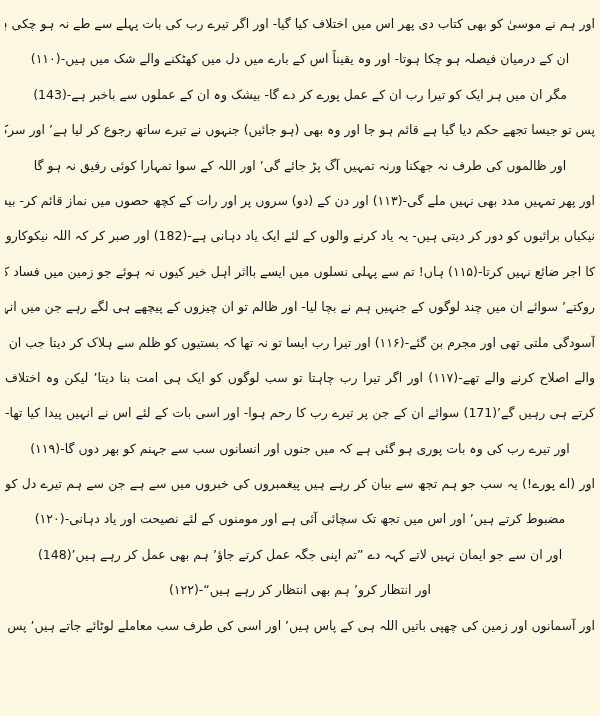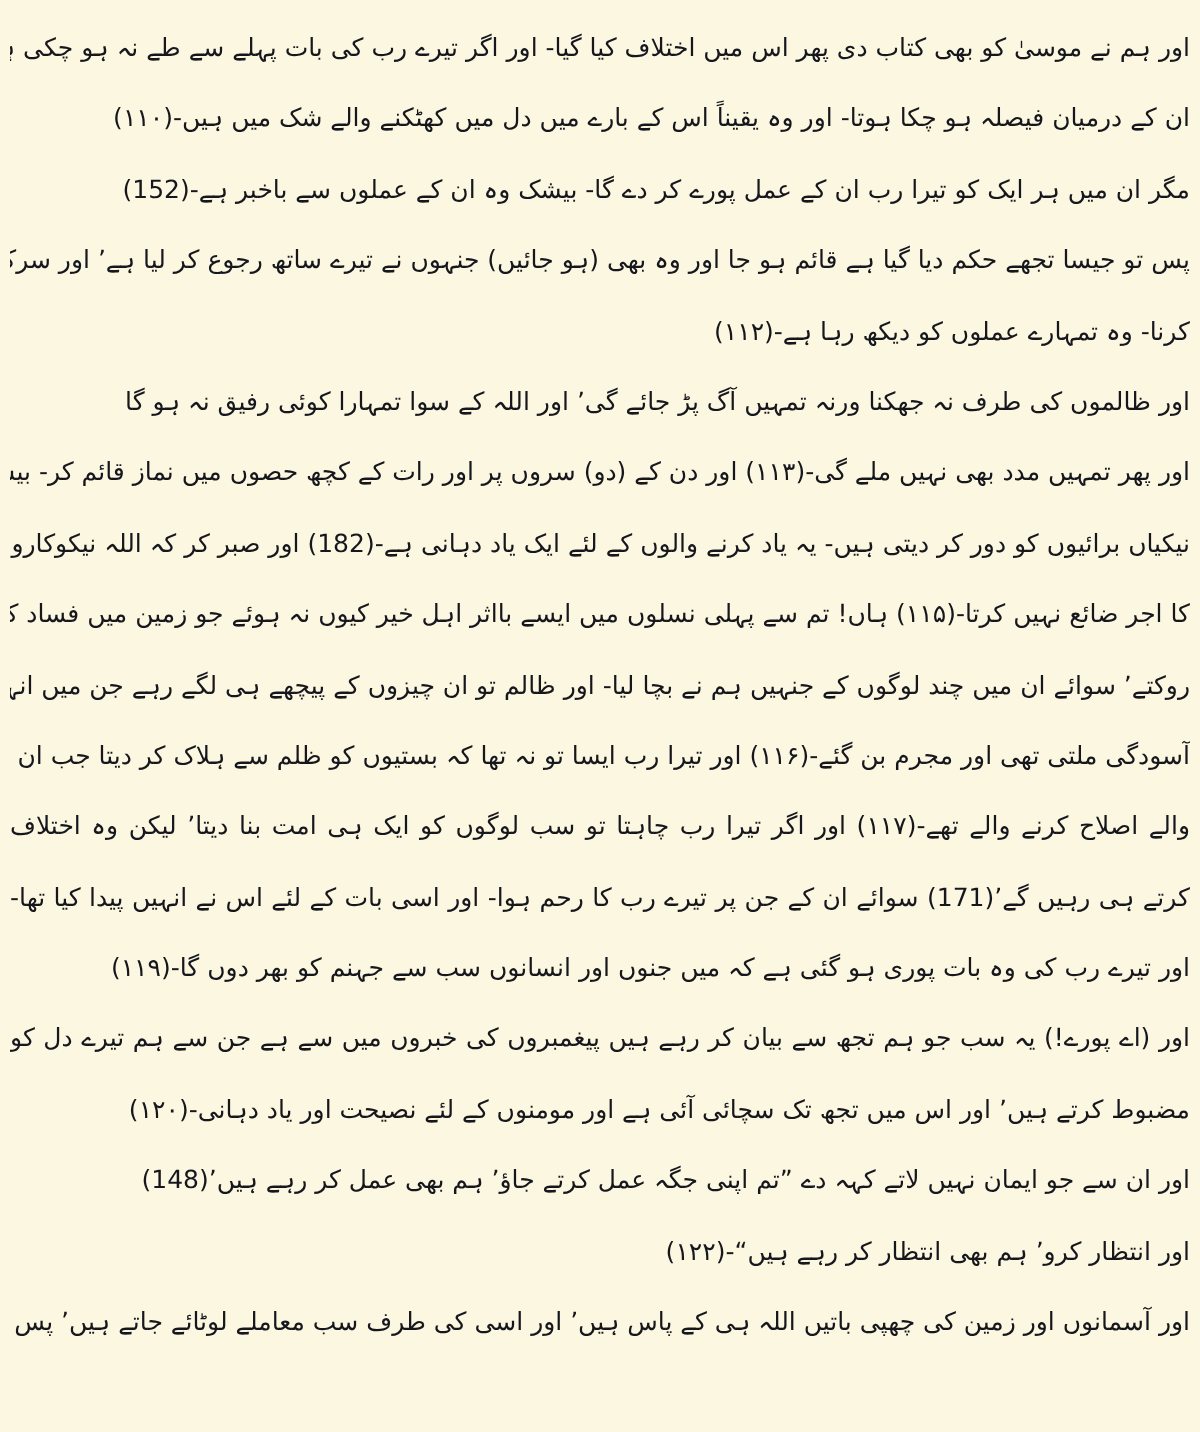--- a/index.html
+++ b/index.html
@@ -20,31 +20,30 @@
     line-height: 35.4px;
     font-size: 12.5px;
     font-family: "DejaVu Sans", sans-serif;
     color: #16161d;
     white-space: nowrap;
     overflow: hidden;
   }
   
   .j { text-align: justify; text-align-last: justify; }
   
-  .c { }
+  .c { text-align: center; }
 </style>
 </head>
 <body>
 
 <div class="page">
   <div class="line j">اور ہم نے موسیٰ کو بھی کتاب دی پھر اس میں اختلاف کیا گیا- اور اگر تیرے رب کی بات پہلے سے طے نہ ہو چکی ہوتی تو</div>
   <div class="line c">ان کے درمیان فیصلہ ہو چکا ہوتا- اور وہ یقیناً اس کے بارے میں دل میں کھٹکنے والے شک میں ہیں-(۱۱۰)</div>
-  <div class="line c">مگر ان میں ہر ایک کو تیرا رب ان کے عمل پورے کر دے گا- بیشک وہ ان کے عملوں سے باخبر ہے-(152)</div>
+  <div class="line c">مگر ان میں ہر ایک کو تیرا رب ان کے عمل پورے کر دے گا- بیشک وہ ان کے عملوں سے باخبر ہے-(143)</div>
   <div class="line j">پس تو جیسا تجھے حکم دیا گیا ہے قائم ہو جا اور وہ بھی (ہو جائیں) جنہوں نے تیرے ساتھ رجوع کر لیا ہے’ اور سرکشی نہ</div>
-  <div class="line c">کرنا- وہ تمہارے عملوں کو دیکھ رہا ہے-(۱۱۲)</div>
   <div class="line c">اور ظالموں کی طرف نہ جھکنا ورنہ تمہیں آگ پڑ جائے گی’ اور اللہ کے سوا تمہارا کوئی رفیق نہ ہو گا</div>
   <div class="line j">اور پھر تمہیں مدد بھی نہیں ملے گی-(۱۱۳) اور دن کے (دو) سروں پر اور رات کے کچھ حصوں میں نماز قائم کر- بیشک</div>
   <div class="line j">نیکیاں برائیوں کو دور کر دیتی ہیں- یہ یاد کرنے والوں کے لئے ایک یاد دہانی ہے-(182) اور صبر کر کہ اللہ نیکوکاروں</div>
   <div class="line j">کا اجر ضائع نہیں کرتا-(۱۱۵) ہاں! تم سے پہلی نسلوں میں ایسے بااثر اہل خیر کیوں نہ ہوئے جو زمین میں فساد کو پھیلنے سے</div>
   <div class="line j">روکتے’ سوائے ان میں چند لوگوں کے جنہیں ہم نے بچا لیا- اور ظالم تو ان چیزوں کے پیچھے ہی لگے رہے جن میں انہیں</div>
   <div class="line j">آسودگی ملتی تھی اور مجرم بن گئے-(۱۱۶) اور تیرا رب ایسا تو نہ تھا کہ بستیوں کو ظلم سے ہلاک کر دیتا جب ان کے رہنے</div>
   <div class="line j">والے اصلاح کرنے والے تھے-(۱۱۷) اور اگر تیرا رب چاہتا تو سب لوگوں کو ایک ہی امت بنا دیتا’ لیکن وہ اختلاف</div>
   <div class="line j">کرتے ہی رہیں گے’(171) سوائے ان کے جن پر تیرے رب کا رحم ہوا- اور اسی بات کے لئے اس نے انہیں پیدا کیا تھا-</div>
   <div class="line c">اور تیرے رب کی وہ بات پوری ہو گئی ہے کہ میں جنوں اور انسانوں سب سے جہنم کو بھر دوں گا-(۱۱۹)</div>
   <div class="line j">اور (اے پورے!) یہ سب جو ہم تجھ سے بیان کر رہے ہیں پیغمبروں کی خبروں میں سے ہے جن سے ہم تیرے دل کو</div>

